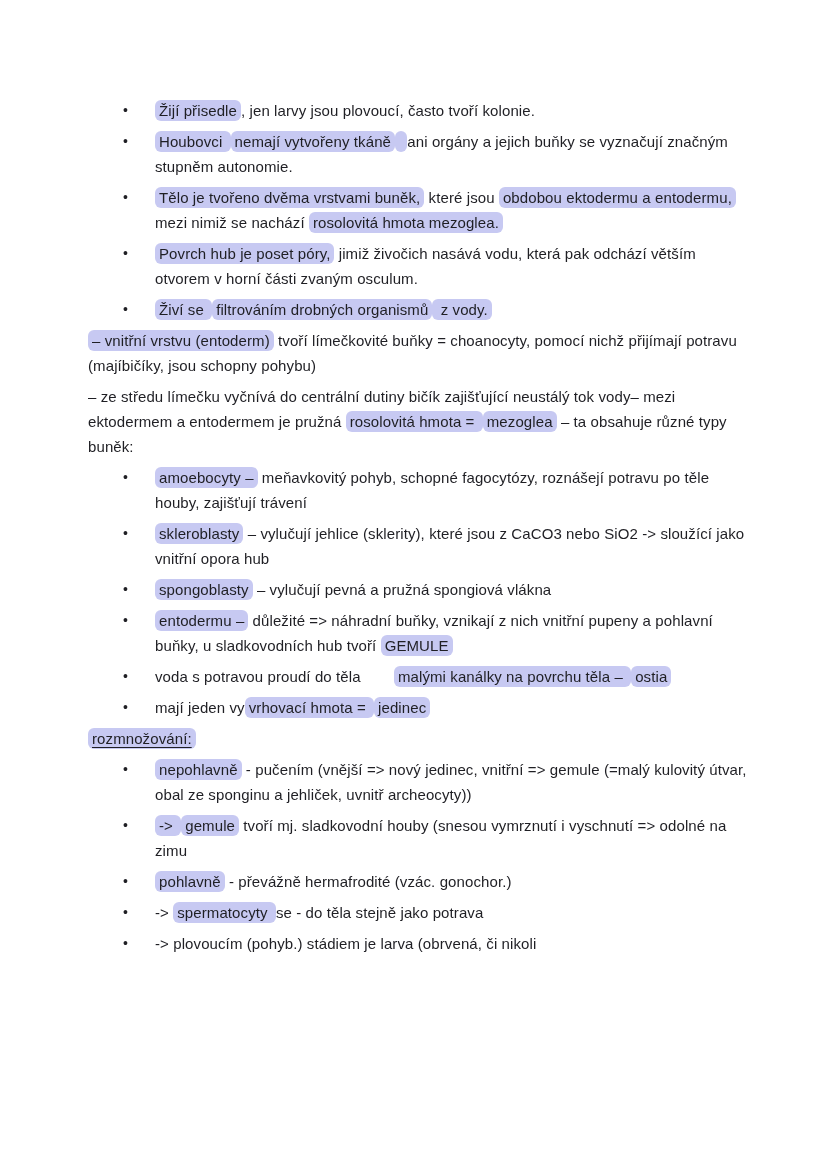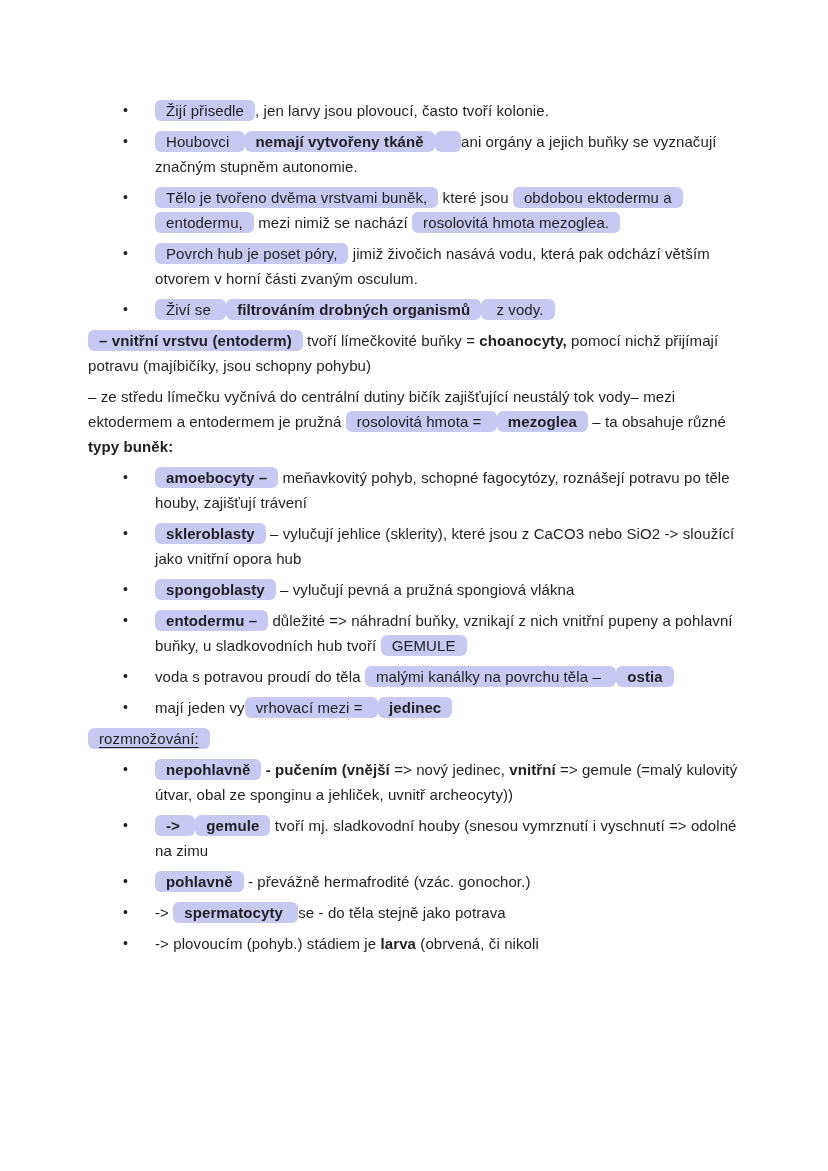--- a/index.html
+++ b/index.html
@@ -20,44 +20,44 @@
   .para  { }
   .bullet { padding-left: 67px; }
   .dot {
     position: absolute;
     left: 35px; top: 0;
     font-size: 14px;
   }
   .hl {
     background: #c7c9f2;
     border-radius: 6px;
-    padding: 2px 11px;
+    padding: 2px 4px;
     box-decoration-break: clone;
     -webkit-box-decoration-break: clone;
   }
-  .b { font-weight: 700; }
+  .b { font-weight: 400; }
   .u { text-decoration: underline; text-underline-offset: 3px; text-decoration-thickness: 1px; }
 </style>
 </head>
 <body style="background: rgb(255, 255, 255); color: rgb(31, 31, 36);">
 
 <div class="doc">
     <div class="block bullet"><span class="dot">•</span><span class="hl" style="background: rgb(199, 201, 242);">Žijí přisedle</span><span class="">, jen larvy jsou plovoucí, často tvoří kolonie.</span></div>
     <div class="block bullet"><span class="dot">•</span><span class="hl" style="background: rgb(199, 201, 242);">Houbovci </span><span class="b hl" style="background: rgb(199, 201, 242);">nemají vytvořeny tkáně</span><span class="hl" style="background: rgb(199, 201, 242);"> </span><span class="">ani orgány a jejich buňky se vyznačují značným stupněm autonomie.</span></div>
     <div class="block bullet"><span class="dot">•</span><span class="hl" style="background: rgb(199, 201, 242);">Tělo je tvořeno dvěma vrstvami buněk,</span><span class=""> které jsou </span><span class="hl" style="background: rgb(199, 201, 242);">obdobou ektodermu a entodermu,</span><span class=""> mezi nimiž se nachází </span><span class="hl" style="background: rgb(199, 201, 242);">rosolovitá hmota mezoglea.</span></div>
     <div class="block bullet"><span class="dot">•</span><span class="hl" style="background: rgb(199, 201, 242);">Povrch hub je poset póry,</span><span class=""> jimiž živočich nasává vodu, která pak odchází větším otvorem v horní části zvaným osculum.</span></div>
     <div class="block bullet"><span class="dot">•</span><span class="hl" style="background: rgb(199, 201, 242);">Živí se </span><span class="b hl" style="background: rgb(199, 201, 242);">filtrováním drobných organismů</span><span class="hl" style="background: rgb(199, 201, 242);"> z vody.</span></div>
     <div class="block para"><span class="b hl" style="background: rgb(199, 201, 242);">– vnitřní vrstvu (entoderm)</span><span class=""> tvoří límečkovité buňky = </span><span class="b">choanocyty,</span><span class=""> pomocí nichž přijímají potravu (majíbičíky, jsou schopny pohybu)</span></div>
     <div class="block para"><span class="">– ze středu límečku vyčnívá do centrální dutiny bičík zajišťující neustálý tok vody– mezi ektodermem a entodermem je pružná </span><span class="hl" style="background: rgb(199, 201, 242);">rosolovitá hmota = </span><span class="b hl" style="background: rgb(199, 201, 242);">mezoglea</span><span class=""> – ta obsahuje různé </span><span class="b">typy buněk:</span></div>
     <div class="block bullet"><span class="dot">•</span><span class="b hl" style="background: rgb(199, 201, 242);">amoebocyty –</span><span class=""> meňavkovitý pohyb, schopné fagocytózy, roznášejí potravu po těle houby, zajišťují trávení</span></div>
     <div class="block bullet"><span class="dot">•</span><span class="b hl" style="background: rgb(199, 201, 242);">skleroblasty</span><span class=""> – vylučují jehlice (sklerity), které jsou z CaCO3 nebo SiO2 -&gt; sloužící jako vnitřní opora hub</span></div>
     <div class="block bullet"><span class="dot">•</span><span class="b hl" style="background: rgb(199, 201, 242);">spongoblasty</span><span class=""> – vylučují pevná a pružná spongiová vlákna</span></div>
     <div class="block bullet"><span class="dot">•</span><span class="b hl" style="background: rgb(199, 201, 242);">entodermu –</span><span class=""> důležité =&gt; náhradní buňky, vznikají z nich vnitřní pupeny a pohlavní buňky, u sladkovodních hub tvoří </span><span class="hl" style="background: rgb(199, 201, 242);">GEMULE</span></div>
-    <div class="block bullet"><span class="dot">•</span><span class="">voda s potravou proudí do těla </span><span class="hl" style="background: rgb(199, 201, 242);">malými kanálky na povrchu těla – </span><span class="b hl" style="background: rgb(199, 201, 242);">ostia</span></div>
-    <div class="block bullet"><span class="dot">•</span><span class="">mají jeden vy</span><span class="hl" style="background: rgb(199, 201, 242);">vrhovací mezi = </span><span class="b hl" style="background: rgb(199, 201, 242);">jedinec</span></div>
+    <div class="block bullet"><span class="dot">•</span><span class="">voda s potravou proudí do těla </span><span class="hl" style="background: rgb(199, 201, 242); margin-left: 29px;">malými kanálky na povrchu těla – </span><span class="b hl" style="background: rgb(199, 201, 242);">ostia</span></div>
+    <div class="block bullet"><span class="dot">•</span><span class="">mají jeden vy</span><span class="hl" style="background: rgb(199, 201, 242);">vrhovací hmota = </span><span class="b hl" style="background: rgb(199, 201, 242);">jedinec</span></div>
     <div class="block bullet"><span class="dot">•</span></div>
     <div class="block para"><span class="hl u" style="background: rgb(199, 201, 242);">rozmnožování:</span></div>
     <div class="block bullet"><span class="dot">•</span><span class="b hl" style="background: rgb(199, 201, 242);">nepohlavně</span><span class="b"> - </span><span class="b">pučením (vnější</span><span class=""> =&gt; nový jedinec, </span><span class="b">vnitřní</span><span class=""> =&gt; gemule (=malý kulovitý útvar, obal ze sponginu a jehliček, uvnitř archeocyty))</span></div>
     <div class="block bullet"><span class="dot">•</span><span class="b hl" style="background: rgb(199, 201, 242);">-&gt; </span><span class="b hl" style="background: rgb(199, 201, 242);">gemule</span><span class=""> tvoří mj. sladkovodní houby (snesou vymrznutí i vyschnutí =&gt; odolné na zimu</span></div>
     <div class="block bullet"><span class="dot">•</span><span class="b hl" style="background: rgb(199, 201, 242);">pohlavně</span><span class=""> - převážně hermafrodité (vzác. gonochor.)</span></div>
     <div class="block bullet"><span class="dot">•</span><span class="">-&gt; </span><span class="b hl" style="background: rgb(199, 201, 242);">spermatocyty </span><span class="">se - do těla stejně jako potrava</span></div>
     <div class="block bullet"><span class="dot">•</span><span class="">-&gt; plovoucím (pohyb.) stádiem je </span><span class="b">larva</span><span class=""> (obrvená, či nikoli</span></div>
   </div>
 
 </body></html>

